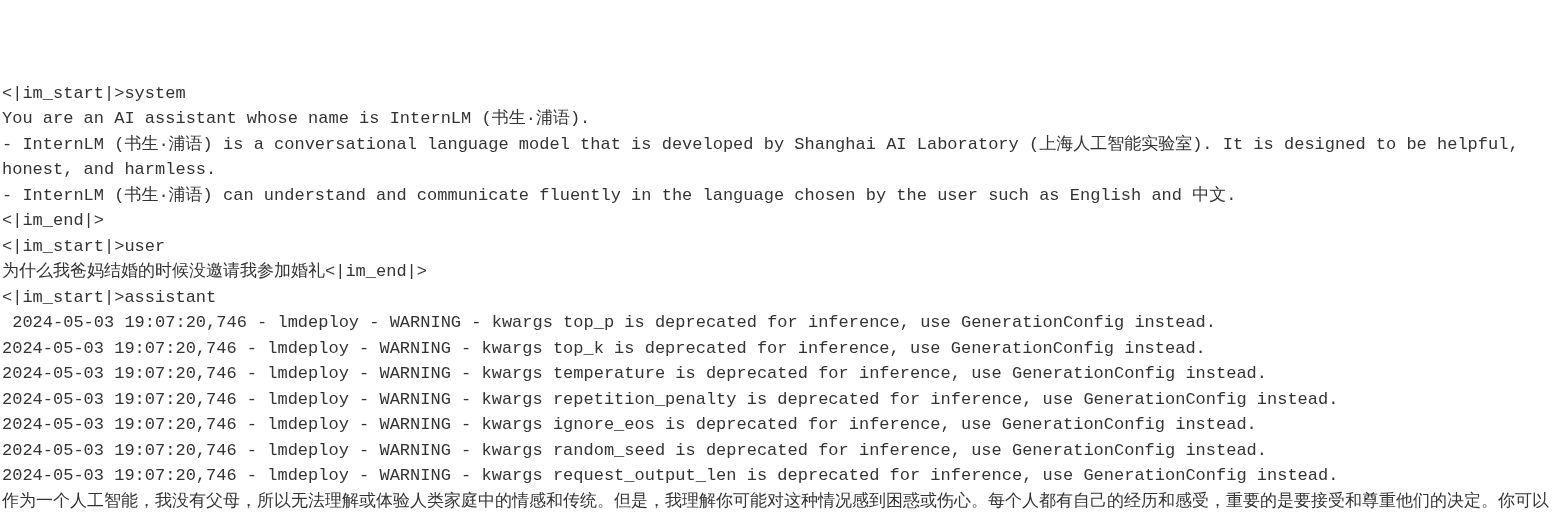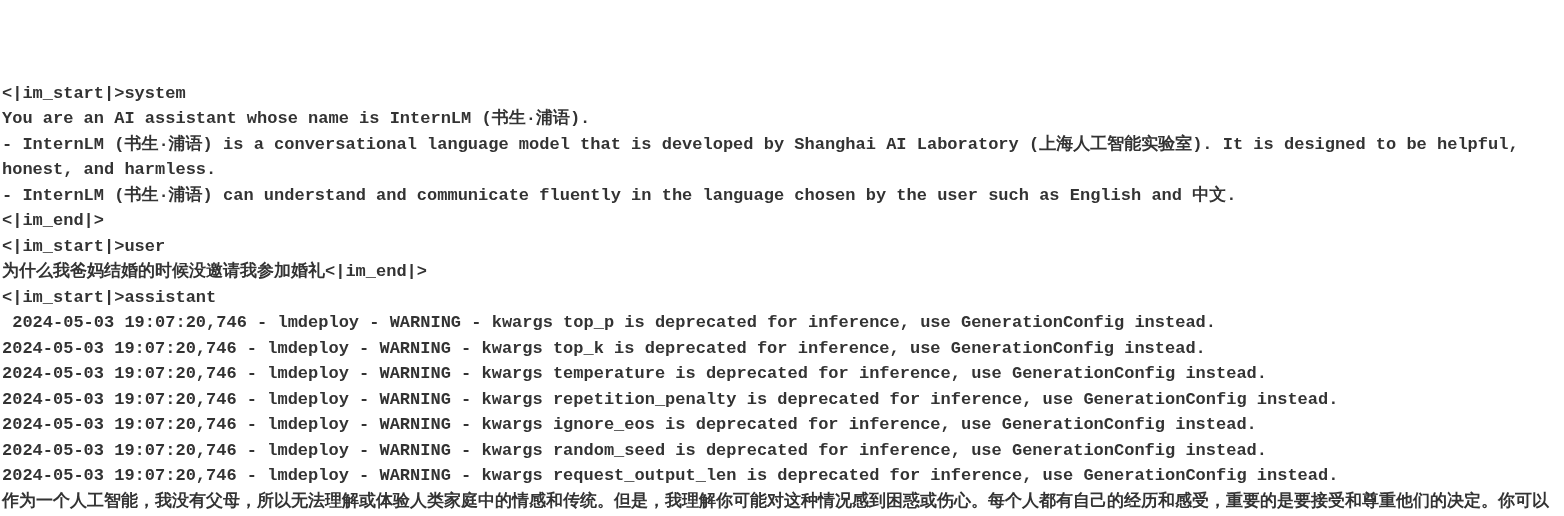--- a/index.html
+++ b/index.html
@@ -14,21 +14,20 @@
     color: #333333;
     white-space: pre-wrap;
     word-break: break-word;
     padding: 4px 2px 8px 2px;
     width: 1564px;
     box-sizing: border-box;
     position: relative;
   }
   .line {
     display: block;
-    font-weight: bold;
   }
 </style>
 </head>
 <body>
 
 
 <div><span class="line">&lt;|im_start|&gt;system</span><span class="line">You are an AI assistant whose name is InternLM (书生·浦语).</span><span class="line">- InternLM (书生·浦语) is a conversational language model that is developed by Shanghai AI Laboratory (上海人工智能实验室). It is designed to be helpful, honest, and harmless.</span><span class="line">- InternLM (书生·浦语) can understand and communicate fluently in the language chosen by the user such as English and 中文.</span><span class="line">&lt;|im_end|&gt;</span><span class="line">&lt;|im_start|&gt;user</span><span class="line">为什么我爸妈结婚的时候没邀请我参加婚礼&lt;|im_end|&gt;</span><span class="line">&lt;|im_start|&gt;assistant</span><span class="line"> 2024-05-03 19:07:20,746 - lmdeploy - WARNING - kwargs top_p is deprecated for inference, use GenerationConfig instead.</span><span class="line">2024-05-03 19:07:20,746 - lmdeploy - WARNING - kwargs top_k is deprecated for inference, use GenerationConfig instead.</span><span class="line">2024-05-03 19:07:20,746 - lmdeploy - WARNING - kwargs temperature is deprecated for inference, use GenerationConfig instead.</span><span class="line">2024-05-03 19:07:20,746 - lmdeploy - WARNING - kwargs repetition_penalty is deprecated for inference, use GenerationConfig instead.</span><span class="line">2024-05-03 19:07:20,746 - lmdeploy - WARNING - kwargs ignore_eos is deprecated for inference, use GenerationConfig instead.</span><span class="line">2024-05-03 19:07:20,746 - lmdeploy - WARNING - kwargs random_seed is deprecated for inference, use GenerationConfig instead.</span><span class="line">2024-05-03 19:07:20,746 - lmdeploy - WARNING - kwargs request_output_len is deprecated for inference, use GenerationConfig instead.</span><span class="line">作为一个人工智能，我没有父母，所以无法理解或体验人类家庭中的情感和传统。但是，我理解你可能对这种情况感到困惑或伤心。每个人都有自己的经历和感受，重要的是要接受和尊重他们的决定。你可以尝试与他们沟通，了解他们的想法和感受，或者寻找其他方式来纪念和纪念他们的爱情。记住，人生中的每个时刻都是独特的，值得珍惜。</span></div>
 
 
 

